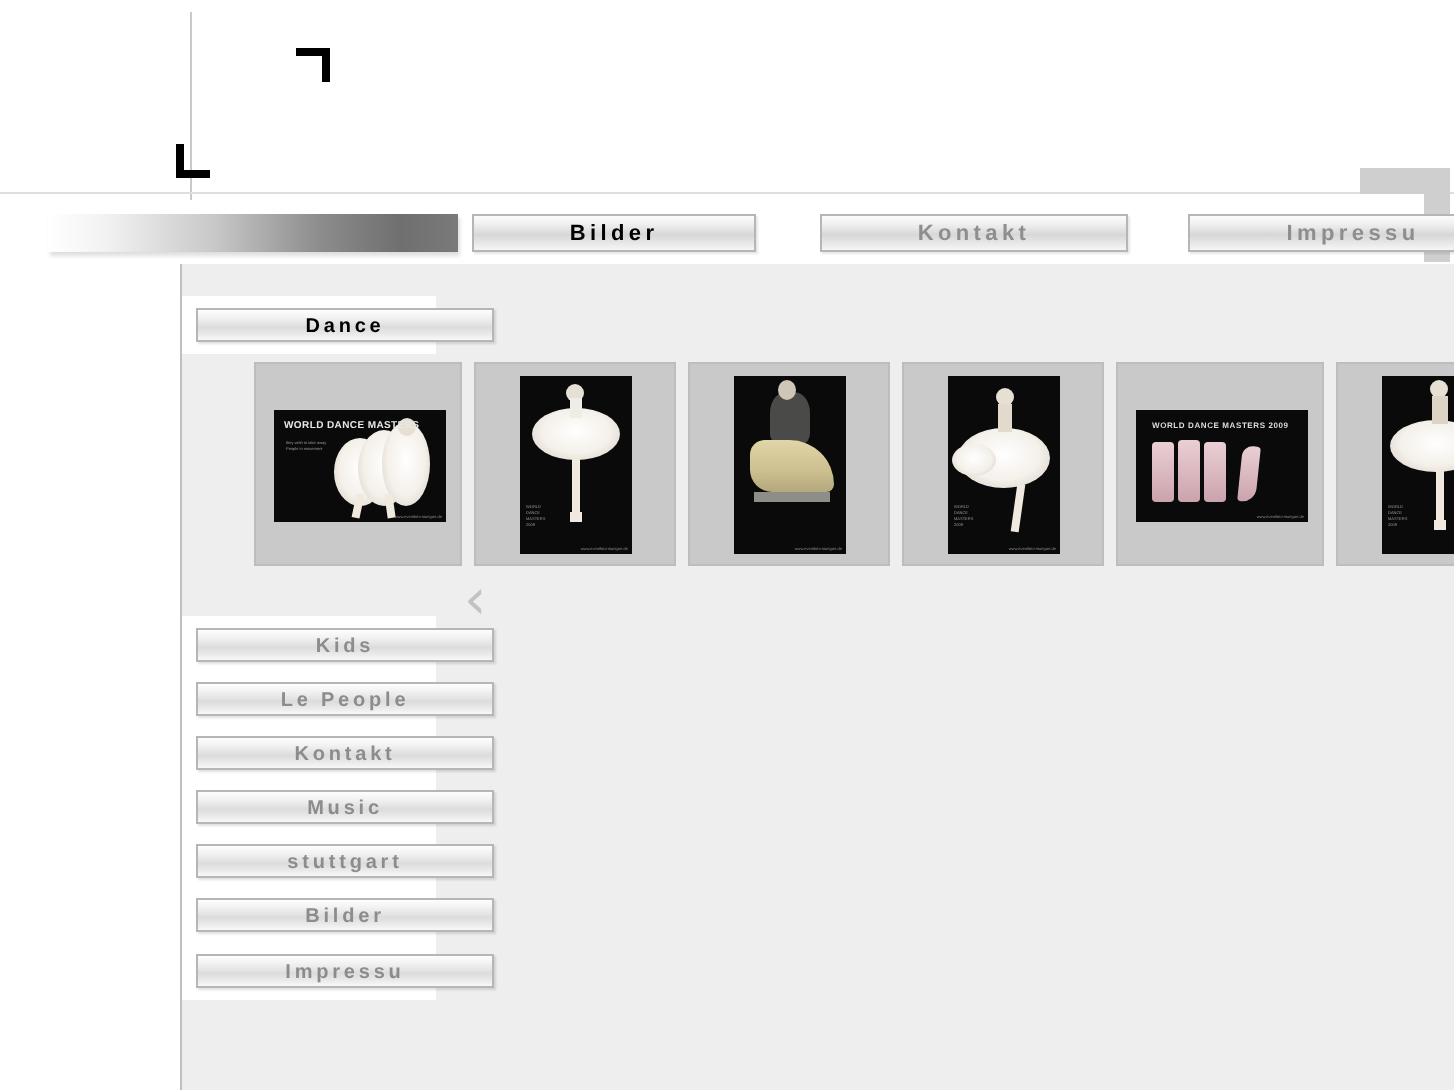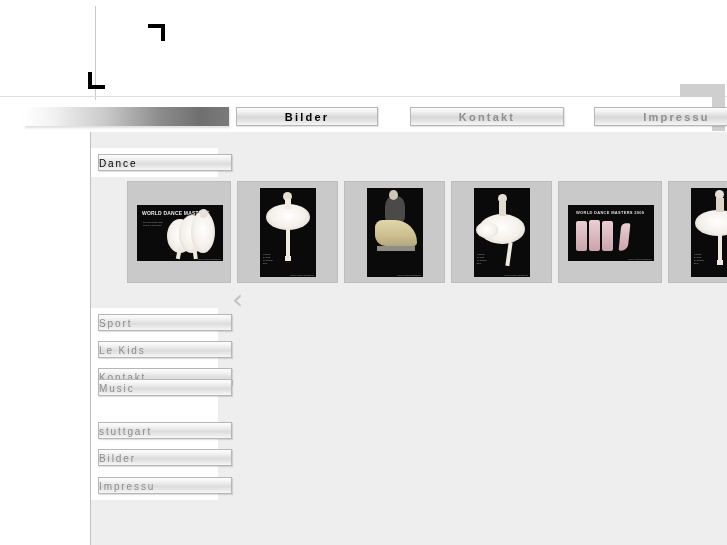--- a/index.html
+++ b/index.html
@@ -90,26 +90,26 @@
     position:absolute;left:90px;top:132px;width:1px;height:413px;
     background:#bfbfbf;
   }
   
   .white-strip{
     position:absolute;left:91px;width:127px;background:#ffffff;
   }
 
   
   .cat-btn{
-    position:absolute;left:98px;width:134px;height:17px;
+    position:absolute;left:98px;width:149px;height:17px;
     border:1px solid #b6b6b6;
     background:linear-gradient(to bottom,#fdfdfd 0%,#f2f2f2 25%,#dcdcdc 58%,#e9e9e9 80%,#f8f8f8 100%);
     box-shadow:1px 1px 1px rgba(0,0,0,0.12);
-    font-size:10px;font-weight:normal;letter-spacing:1.9px;
-    color:#8c8c8c;text-align:left;line-height:17px;
+    font-size:10px;font-weight:bold;letter-spacing:1.9px;
+    color:#8c8c8c;text-align:center;line-height:17px;
     box-sizing:border-box;white-space:nowrap;overflow:hidden;
   }
   .cat-btn.active{color:#000000;}
 
   
   #thumbs{
     position:absolute;left:127px;top:181px;height:102px;
     white-space:nowrap;
   }
   .thumb{
@@ -247,25 +247,25 @@
 DANCE
 MASTERS
 2009</div>
       </div></div></div>
 
 <div id="prev-arrow">‹</div>
 
 <div class="white-strip" style="top: 148px; height: 29px;"></div>
 <div class="cat-btn active" style="top: 154px;">Dance</div>
 <div class="white-strip" style="top: 308px; height: 29px;"></div>
-<div class="cat-btn" style="top: 314px;">Sport</div>
+<div class="cat-btn" style="top: 314px;">Kids</div>
 <div class="white-strip" style="top: 335px; height: 29px;"></div>
-<div class="cat-btn" style="top: 341px;">Le Kids</div>
+<div class="cat-btn" style="top: 341px;">Le People</div>
 <div class="white-strip" style="top: 362px; height: 29px;"></div>
 <div class="cat-btn" style="top: 368px;">Kontakt</div>
 <div class="white-strip" style="top: 389px; height: 29px;"></div>
-<div class="cat-btn" style="top: 379px;">Music</div>
+<div class="cat-btn" style="top: 395px;">Music</div>
 <div class="white-strip" style="top: 416px; height: 29px;"></div>
 <div class="cat-btn" style="top: 422px;">stuttgart</div>
 <div class="white-strip" style="top: 443px; height: 29px;"></div>
 <div class="cat-btn" style="top: 449px;">Bilder</div>
 <div class="white-strip" style="top: 471px; height: 29px;"></div>
 <div class="cat-btn" style="top: 477px;">Impressu</div>
 
 </body></html>

